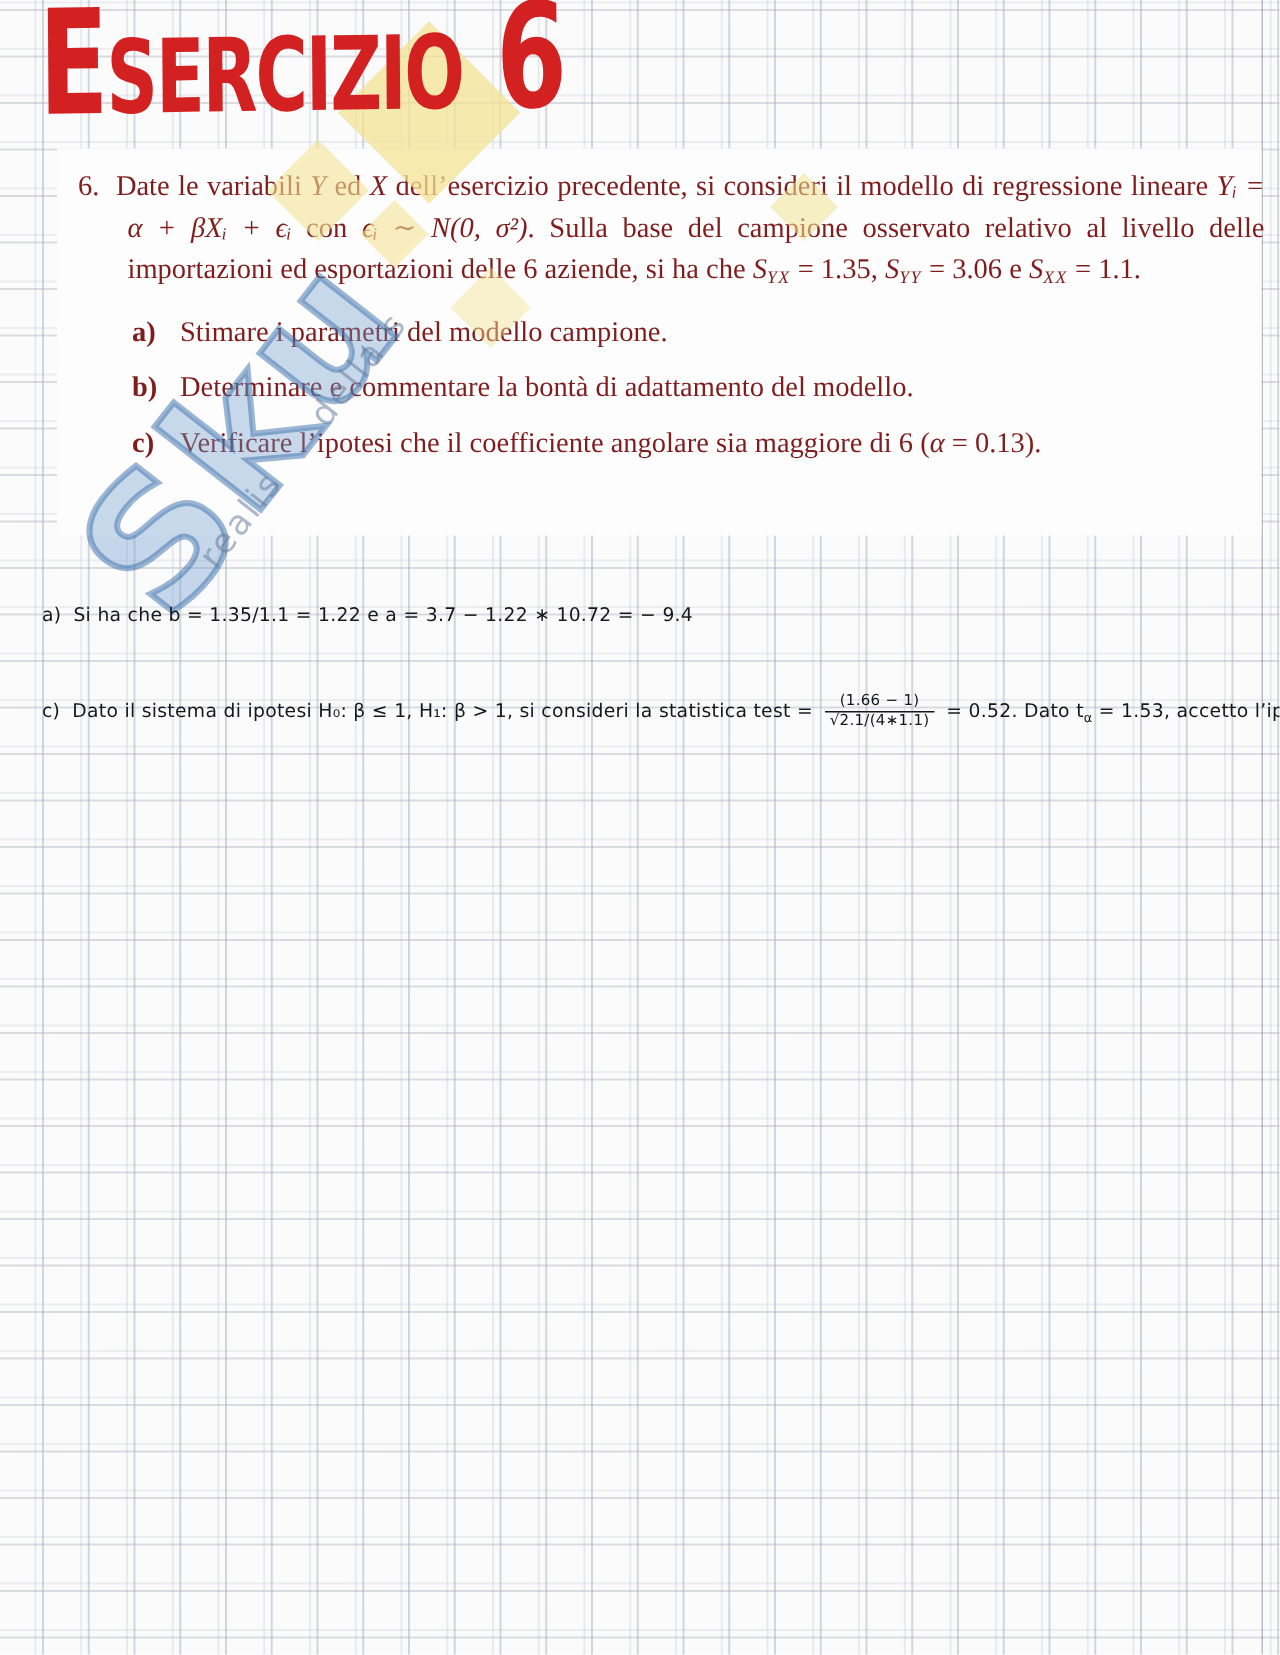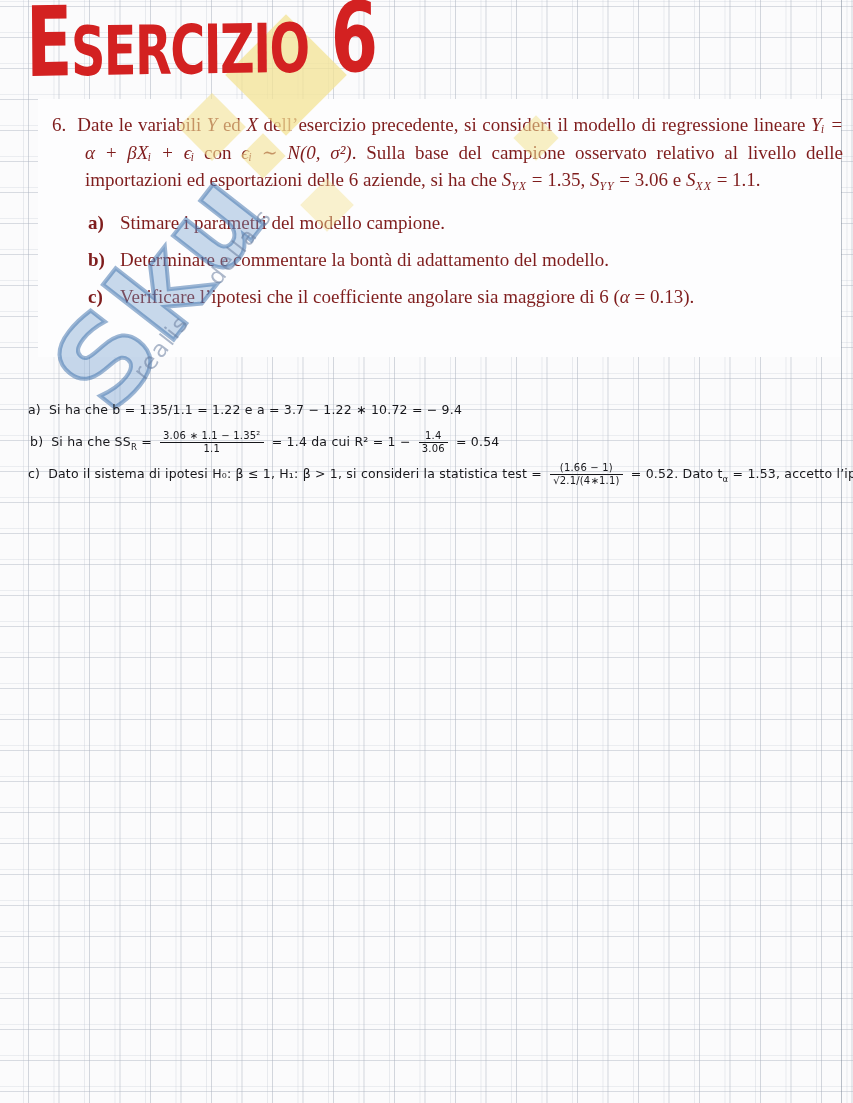--- a/index.html
+++ b/index.html
@@ -99,17 +99,16 @@
     <div class="wm-diamond wm-d4"></div>
     <div class="wm-diamond wm-d5"></div>
     <div class="wm-big">Sku</div>
     <div class="wm-tag"><span>realis</span><span class="gap"></span><span>della s</span></div>
   </div>
 
   <h1 class="title">Esercizio 6</h1>
 
   <div class="ans ans-a"><span class="alabel">a)</span><span>Si ha che  b = 1.35/1.1 = 1.22   e   a = 3.7 − 1.22 ∗ 10.72 = − 9.4</span></div>
 
-  <div class="ans ans-b"><span class="alabel">b)</span><span>Si ha che  SS</span><sub>R</sub><span> = </span><span class="frac"><span class="num">3.06 ∗ 1.1 − 1.35²</span><span class="den">1.1</span></span><span> = 1.4  da cui  R² = 1 − </span><span class="frac"><span class="num">1.4</span><span class="den">3.06</span></span><span> = 0.54</span></div>
 
   <div class="ans ans-c"><span class="alabel">c)</span><span>Dato il sistema di ipotesi  H₀: β ≤ 1,  H₁: β &gt; 1,  si consideri la statistica test = </span><span class="frac"><span class="num">(1.66 − 1)</span><span class="den">√2.1/(4∗1.1)</span></span><span> = 0.52.  Dato t</span><sub>α</sub><span> = 1.53,  accetto  l’ipotesi H₀.</span></div>
 
 </div>
 
 </body></html>

